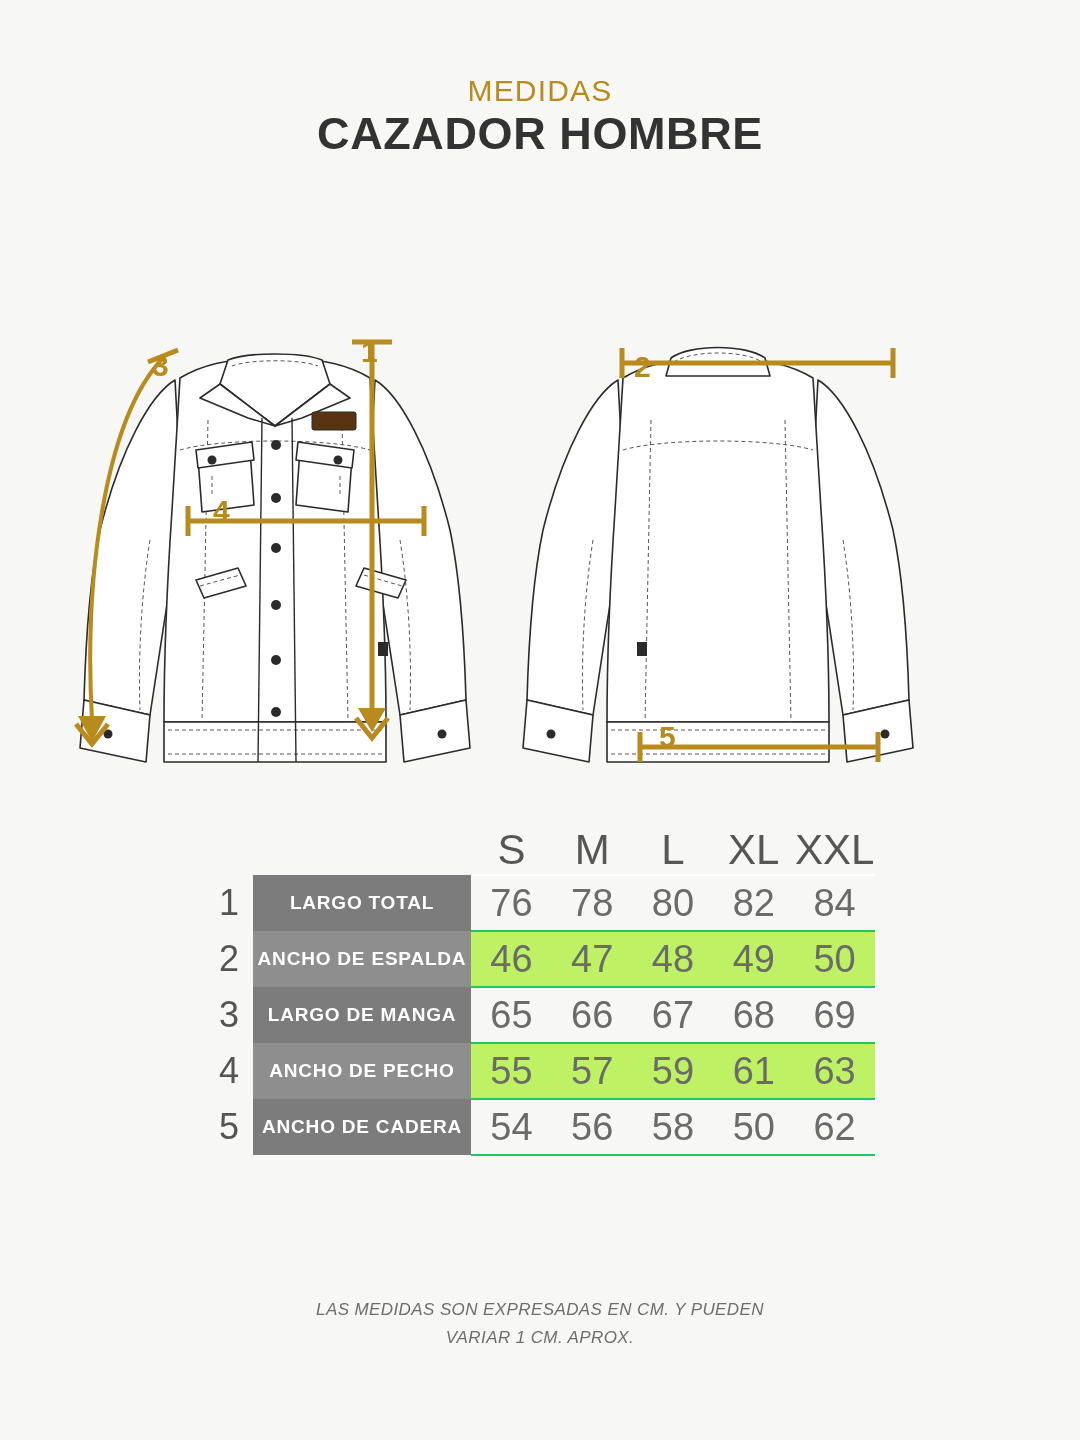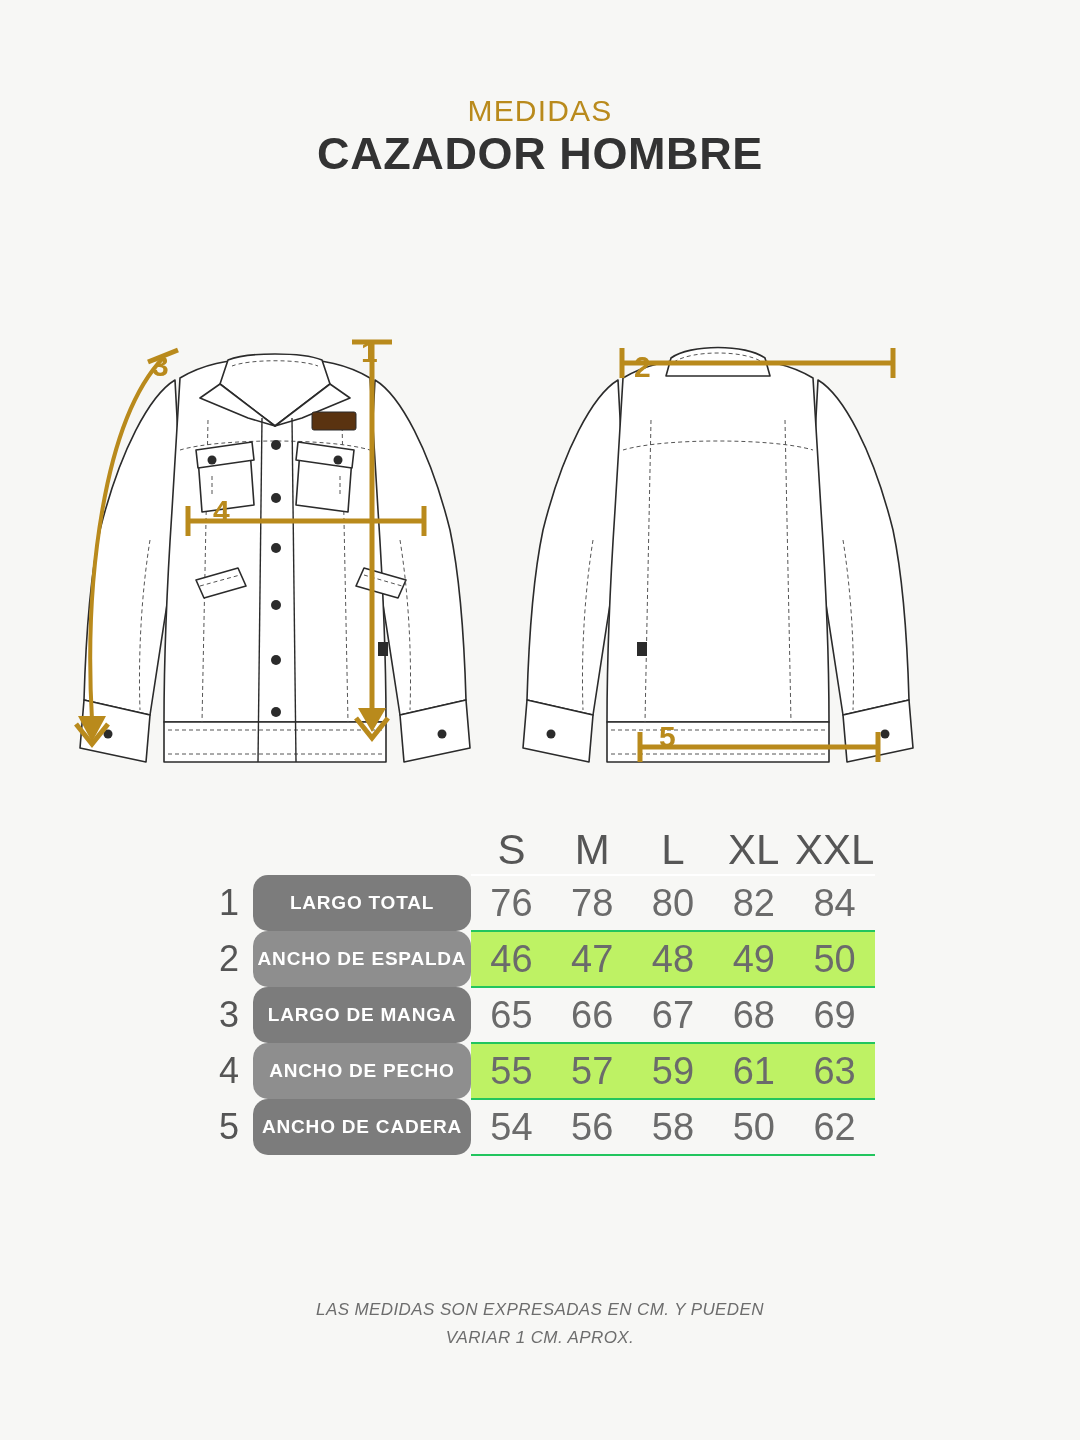--- a/index.html
+++ b/index.html
@@ -12,21 +12,21 @@
   #page {
     position: relative;
     width: 1080px; height: 1440px;
     background: #f7f7f5;
     overflow: hidden;
   }
 
   
   .header {
     position: absolute;
-    top: 94px; left: 0; width: 1080px;
+    top: 74px; left: 0; width: 1080px;
     text-align: center;
   }
   .header .kicker {
     font-size: 30px;
     letter-spacing: 1.2px;
     color: #b98a1c;
     font-weight: 400;
   }
   .header .title {
     font-size: 45px;
@@ -89,21 +89,20 @@
   }
   .label-cell {
     background: #7c7c7c;
     color: #ffffff;
     font-size: 19px;
     font-weight: 700;
     letter-spacing: 0.8px;
     text-align: center;
     height: 56px;
     vertical-align: middle;
-    border-radius: 15px;
   }
   .label-cell.alt { background: #8e8e8e; }
   .val-cell {
     font-size: 38px;
     color: #6b6b6b;
     text-align: center;
     height: 56px;
     vertical-align: middle;
     background: #f7f7f5;
     border-bottom: 2px solid #22c55e;

